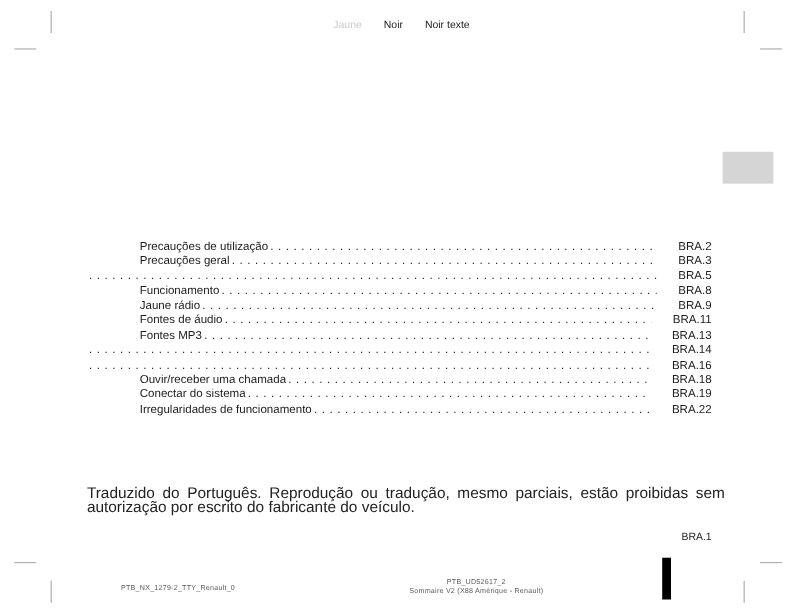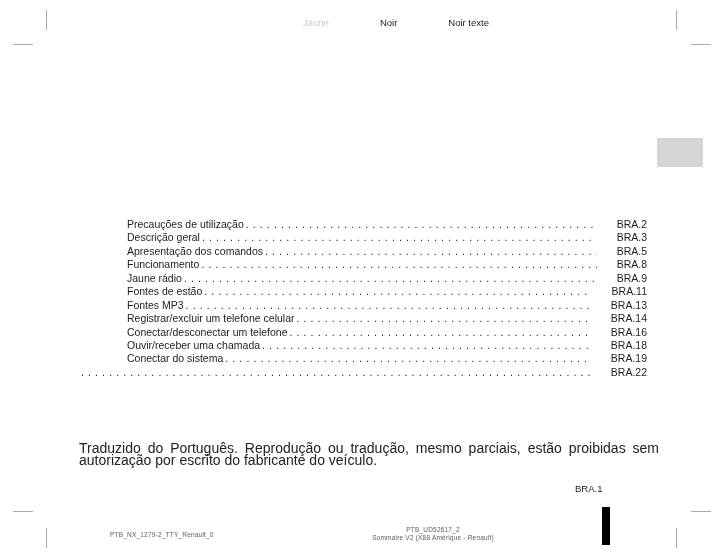--- a/index.html
+++ b/index.html
@@ -10,26 +10,26 @@
     font-family: "Liberation Sans", sans-serif;
     color: #1c1c1c;
     overflow: hidden;
   }
 
   
   .reg-header {
     position: absolute;
     top: 17px; left: 303px;
     display: flex;
-    gap: 34px;
+    gap: 20px;
     font-size: 9.5px;
     line-height: 11px;
   }
   .reg-jaune { color: #cbcbcb; }
-  .reg-noir, .reg-noir-texte { color: #1c1c1c; margin-left: 17px; }
+  .reg-noir, .reg-noir-texte { color: #1c1c1c; }
 
   
   .crop { position: absolute; background: #a9a9a9; }
   .crop.v { width: 1px; height: 20px; }
   .crop.h { width: 20px; height: 1px; }
   .tl-v { left: 46px; top: 10px; }
   .tl-h { left: 13px; top: 44px; }
   .tr-v { left: 676px; top: 10px; }
   .tr-h { left: 691px; top: 44px; }
   .bl-h { left: 13px; top: 511px; }
@@ -77,21 +77,21 @@
     line-height: 11.6px;
     text-align: justify;
     color: #222222;
   }
 
   
   .page-number {
     position: absolute;
     left: 575px; top: 483px;
     width: 72px;
-    text-align: left;
+    text-align: right;
     font-size: 9.5px;
   }
 
   
   .print-bar {
     position: absolute;
     left: 602px; top: 507px;
     width: 8px; height: 38px;
     background: #000000;
   }
@@ -135,70 +135,68 @@
 
 <div class="side-tab"></div>
 
 <div class="toc">
   <div class="toc-row">
     <span class="toc-label">Precauções de utilização</span>
       <span class="leader">. . . . . . . . . . . . . . . . . . . . . . . . . . . . . . . . . . . . . . . . . . . . . . . . . . . . . . . . . . . . . . . . . . . . . . . . . . . . . . . . . . . . . . . . . . . . . . . . . . . . . . . . . . . . . . . . . . . . . . . . . . . . . . . . . . . . . . . . . . . . . . . . . . . . . . . . . . . . . . . . . . . . . . . . . . . . . . . . . . . . . . . . . . . . . . . . . . . . . . . . </span>
       <span class="toc-page">BRA.2</span>
   </div>
   <div class="toc-row">
-    <span class="toc-label">Descrição geral</span>
+    <span class="toc-label">Precauções geral</span>
       <span class="leader">. . . . . . . . . . . . . . . . . . . . . . . . . . . . . . . . . . . . . . . . . . . . . . . . . . . . . . . . . . . . . . . . . . . . . . . . . . . . . . . . . . . . . . . . . . . . . . . . . . . . . . . . . . . . . . . . . . . . . . . . . . . . . . . . . . . . . . . . . . . . . . . . . . . . . . . . . . . . . . . . . . . . . . . . . . . . . . . . . . . . . . . . . . . . . . . . . . . . . . . . </span>
       <span class="toc-page">BRA.3</span>
   </div>
   <div class="toc-row">
-    <span class="toc-label">Apresentação dos comandos</span>
       <span class="leader">. . . . . . . . . . . . . . . . . . . . . . . . . . . . . . . . . . . . . . . . . . . . . . . . . . . . . . . . . . . . . . . . . . . . . . . . . . . . . . . . . . . . . . . . . . . . . . . . . . . . . . . . . . . . . . . . . . . . . . . . . . . . . . . . . . . . . . . . . . . . . . . . . . . . . . . . . . . . . . . . . . . . . . . . . . . . . . . . . . . . . . . . . . . . . . . . . . . . . . . . </span>
       <span class="toc-page">BRA.5</span>
   </div>
   <div class="toc-row">
     <span class="toc-label">Funcionamento</span>
       <span class="leader">. . . . . . . . . . . . . . . . . . . . . . . . . . . . . . . . . . . . . . . . . . . . . . . . . . . . . . . . . . . . . . . . . . . . . . . . . . . . . . . . . . . . . . . . . . . . . . . . . . . . . . . . . . . . . . . . . . . . . . . . . . . . . . . . . . . . . . . . . . . . . . . . . . . . . . . . . . . . . . . . . . . . . . . . . . . . . . . . . . . . . . . . . . . . . . . . . . . . . . . . </span>
       <span class="toc-page">BRA.8</span>
   </div>
   <div class="toc-row">
     <span class="toc-label">Jaune rádio</span>
       <span class="leader">. . . . . . . . . . . . . . . . . . . . . . . . . . . . . . . . . . . . . . . . . . . . . . . . . . . . . . . . . . . . . . . . . . . . . . . . . . . . . . . . . . . . . . . . . . . . . . . . . . . . . . . . . . . . . . . . . . . . . . . . . . . . . . . . . . . . . . . . . . . . . . . . . . . . . . . . . . . . . . . . . . . . . . . . . . . . . . . . . . . . . . . . . . . . . . . . . . . . . . . . </span>
       <span class="toc-page">BRA.9</span>
   </div>
   <div class="toc-row">
-    <span class="toc-label">Fontes de estão</span>
+    <span class="toc-label">Fontes de áudio</span>
       <span class="leader">. . . . . . . . . . . . . . . . . . . . . . . . . . . . . . . . . . . . . . . . . . . . . . . . . . . . . . . . . . . . . . . . . . . . . . . . . . . . . . . . . . . . . . . . . . . . . . . . . . . . . . . . . . . . . . . . . . . . . . . . . . . . . . . . . . . . . . . . . . . . . . . . . . . . . . . . . . . . . . . . . . . . . . . . . . . . . . . . . . . . . . . . . . . . . . . . . . . . . . . . </span>
       <span class="toc-page">BRA.11</span>
   </div>
   <div class="toc-row">
     <span class="toc-label">Fontes MP3</span>
       <span class="leader">. . . . . . . . . . . . . . . . . . . . . . . . . . . . . . . . . . . . . . . . . . . . . . . . . . . . . . . . . . . . . . . . . . . . . . . . . . . . . . . . . . . . . . . . . . . . . . . . . . . . . . . . . . . . . . . . . . . . . . . . . . . . . . . . . . . . . . . . . . . . . . . . . . . . . . . . . . . . . . . . . . . . . . . . . . . . . . . . . . . . . . . . . . . . . . . . . . . . . . . . </span>
       <span class="toc-page">BRA.13</span>
   </div>
   <div class="toc-row">
-    <span class="toc-label">Registrar/excluir um telefone celular</span>
       <span class="leader">. . . . . . . . . . . . . . . . . . . . . . . . . . . . . . . . . . . . . . . . . . . . . . . . . . . . . . . . . . . . . . . . . . . . . . . . . . . . . . . . . . . . . . . . . . . . . . . . . . . . . . . . . . . . . . . . . . . . . . . . . . . . . . . . . . . . . . . . . . . . . . . . . . . . . . . . . . . . . . . . . . . . . . . . . . . . . . . . . . . . . . . . . . . . . . . . . . . . . . . . </span>
       <span class="toc-page">BRA.14</span>
   </div>
   <div class="toc-row">
-    <span class="toc-label">Conectar/desconectar um telefone</span>
       <span class="leader">. . . . . . . . . . . . . . . . . . . . . . . . . . . . . . . . . . . . . . . . . . . . . . . . . . . . . . . . . . . . . . . . . . . . . . . . . . . . . . . . . . . . . . . . . . . . . . . . . . . . . . . . . . . . . . . . . . . . . . . . . . . . . . . . . . . . . . . . . . . . . . . . . . . . . . . . . . . . . . . . . . . . . . . . . . . . . . . . . . . . . . . . . . . . . . . . . . . . . . . . </span>
       <span class="toc-page">BRA.16</span>
   </div>
   <div class="toc-row">
     <span class="toc-label">Ouvir/receber uma chamada</span>
       <span class="leader">. . . . . . . . . . . . . . . . . . . . . . . . . . . . . . . . . . . . . . . . . . . . . . . . . . . . . . . . . . . . . . . . . . . . . . . . . . . . . . . . . . . . . . . . . . . . . . . . . . . . . . . . . . . . . . . . . . . . . . . . . . . . . . . . . . . . . . . . . . . . . . . . . . . . . . . . . . . . . . . . . . . . . . . . . . . . . . . . . . . . . . . . . . . . . . . . . . . . . . . . </span>
       <span class="toc-page">BRA.18</span>
   </div>
   <div class="toc-row">
     <span class="toc-label">Conectar do sistema</span>
       <span class="leader">. . . . . . . . . . . . . . . . . . . . . . . . . . . . . . . . . . . . . . . . . . . . . . . . . . . . . . . . . . . . . . . . . . . . . . . . . . . . . . . . . . . . . . . . . . . . . . . . . . . . . . . . . . . . . . . . . . . . . . . . . . . . . . . . . . . . . . . . . . . . . . . . . . . . . . . . . . . . . . . . . . . . . . . . . . . . . . . . . . . . . . . . . . . . . . . . . . . . . . . . </span>
       <span class="toc-page">BRA.19</span>
   </div>
   <div class="toc-row">
+    <span class="toc-label">Irregularidades de funcionamento</span>
       <span class="leader">. . . . . . . . . . . . . . . . . . . . . . . . . . . . . . . . . . . . . . . . . . . . . . . . . . . . . . . . . . . . . . . . . . . . . . . . . . . . . . . . . . . . . . . . . . . . . . . . . . . . . . . . . . . . . . . . . . . . . . . . . . . . . . . . . . . . . . . . . . . . . . . . . . . . . . . . . . . . . . . . . . . . . . . . . . . . . . . . . . . . . . . . . . . . . . . . . . . . . . . . </span>
       <span class="toc-page">BRA.22</span>
   </div>
 </div>
 
 <p class="notice">Traduzido do Português. Reprodução ou tradução, mesmo parciais, estão proibidas sem autorização por escrito do fabricante do veículo.</p>
 
 <div class="page-number">BRA.1</div>
 
 <div class="print-bar"></div>

